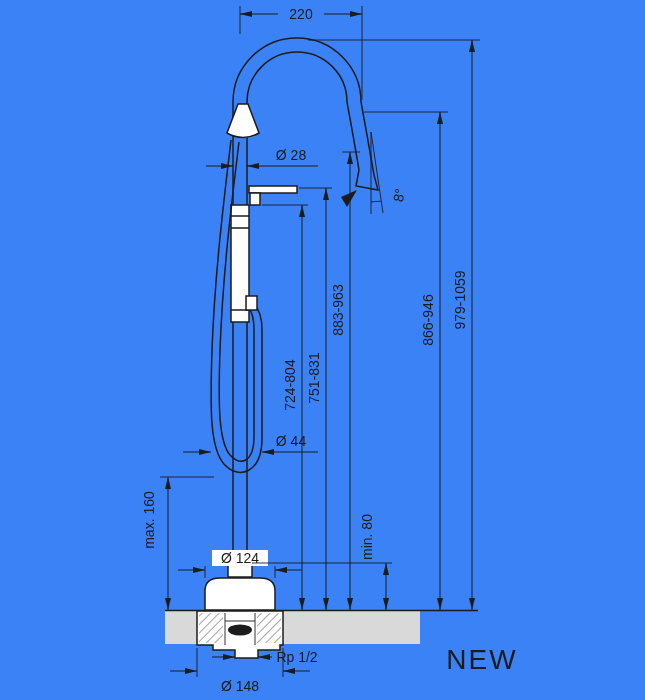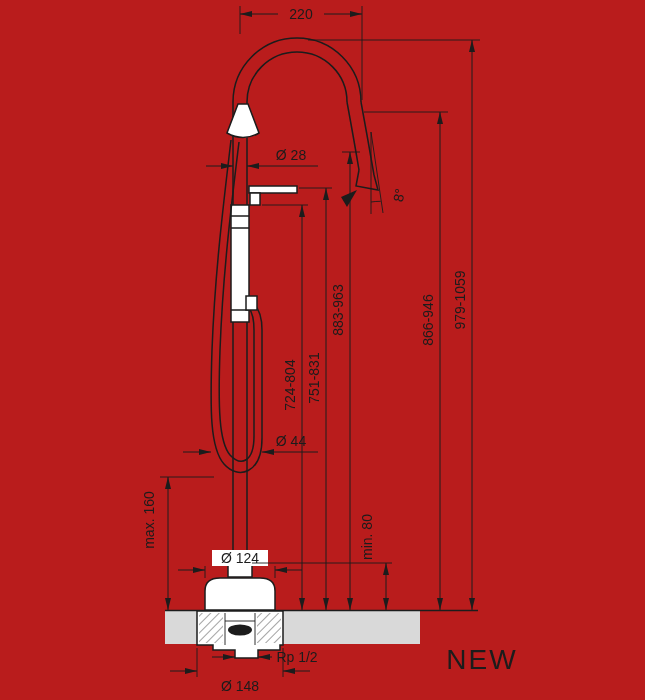--- a/index.html
+++ b/index.html
@@ -1,16 +1,16 @@
 <!DOCTYPE html>
 <html><head>
 <meta charset="utf-8">
 <style>
   html,body{margin:0;padding:0;background:#ffffff;}
-  .stage{position:relative;width:645px;height:700px;background:#b91c1c;overflow:hidden;
+  .stage{position:relative;width:645px;height:700px;background:#3b82f6;overflow:hidden;
          font-family:"Liberation Sans", sans-serif;}
   svg{display:block;}
   .obj{stroke:#1c1c1c;stroke-width:1.5;fill:none;}
   .objw{stroke:#1c1c1c;stroke-width:1.5;fill:#ffffff;}
   .dim{stroke:#1c1c1c;stroke-width:1;fill:none;}
   .ext{stroke:#1c1c1c;stroke-width:0.9;fill:none;}
   .dimtxt{font-family:"Liberation Sans", sans-serif;font-size:14px;fill:#1c1c1c;text-anchor:middle;}
   .newtxt{font-family:"Liberation Sans", sans-serif;font-size:28px;letter-spacing:2px;fill:#1c1c1c;text-anchor:middle;}
 </style>
 </head>

